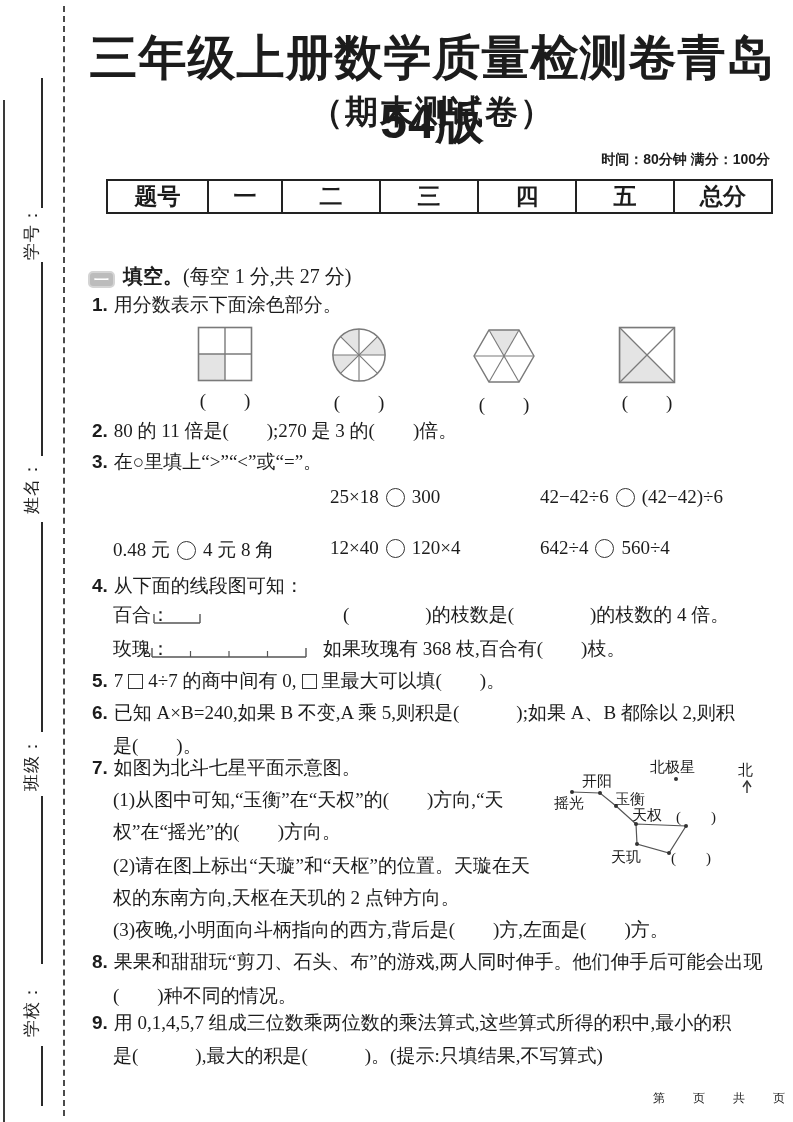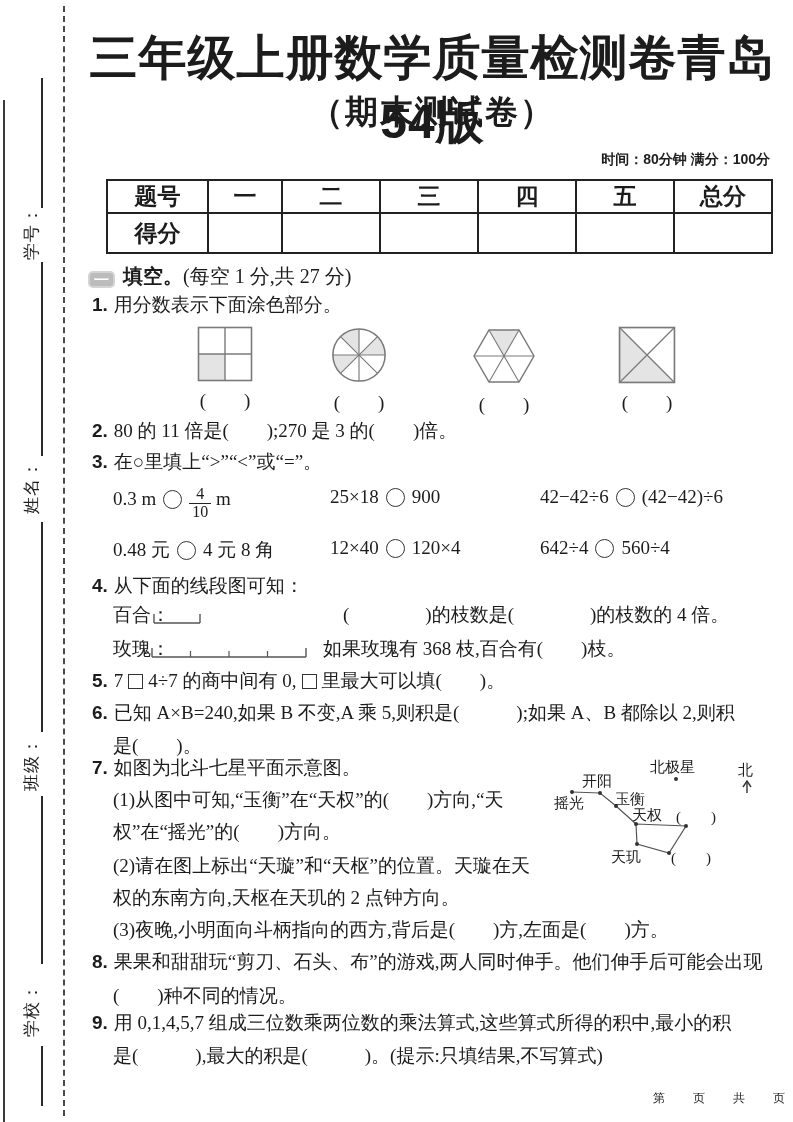--- a/index.html
+++ b/index.html
@@ -102,29 +102,20 @@
   <tbody>
       <tr>
     <td class="c0">题号</td>
     <td class="c1">一</td>
     <td class="c2">二</td>
     <td class="c3">三</td>
     <td class="c4">四</td>
     <td class="c5">五</td>
     <td class="c6">总分</td>
   </tr>
-  <tr>
-    <td>得分</td>
-    <td></td>
-    <td></td>
-    <td></td>
-    <td></td>
-    <td></td>
-    <td></td>
-  </tr>
 </tbody>
   </table>
 
 <div class="sec1">
   <span class="badge sans">一</span><b>填空。</b><span>(每空 1 分,共 27 分)</span>
 </div>
 
 <div class="q" style="left:92px; top:292px;">
   <span class="qnum">1.</span><span>用分数表示下面涂色部分。</span>
 </div>
@@ -173,25 +164,22 @@
 </div>
 
 <div class="q" style="left:92px; top:418px;">
   <span class="qnum">2.</span><span>80 的 11 倍是(　　);270 是 3 的(　　)倍。</span>
 </div>
 
 <div class="q" style="left:92px; top:449px;">
   <span class="qnum">3.</span><span>在○里填上“&gt;”“&lt;”或“=”。</span>
 </div>
 <div class="q3row" style="left:0; top:486px; width:793px;">
-  <span class="q3c" style="left:113px;">
-    <span>0.3 m</span><span class="cmp-circle"></span><span class="frac"><span class="fn">4</span><span class="fd">10</span></span> <span>m</span>
-  </span>
   <span class="q3c" style="left:330px;">
-    <span>25×18</span><span class="cmp-circle"></span><span>900</span>
+    <span>25×18</span><span class="cmp-circle"></span><span>300</span>
   </span>
   <span class="q3c" style="left:540px;">
     <span>42−42÷6</span><span class="cmp-circle"></span><span>(42−42)÷6</span>
   </span>
 </div>
 <div class="q3row" style="left:0; top:537px; width:723px;">
   <span class="q3c" style="left:113px;">
     <span>0.48 元</span><span class="cmp-circle"></span><span>4 元 8 角</span>
   </span>
   <span class="q3c" style="left:330px;">

